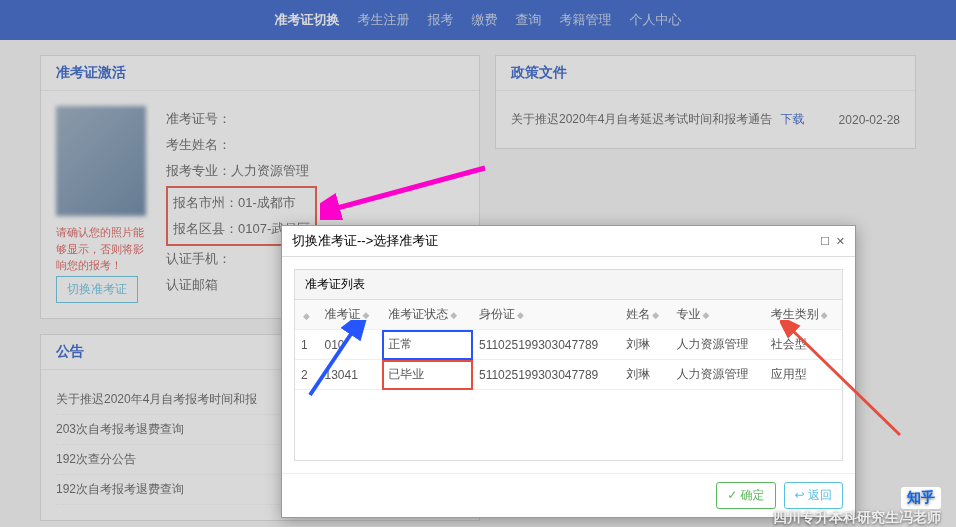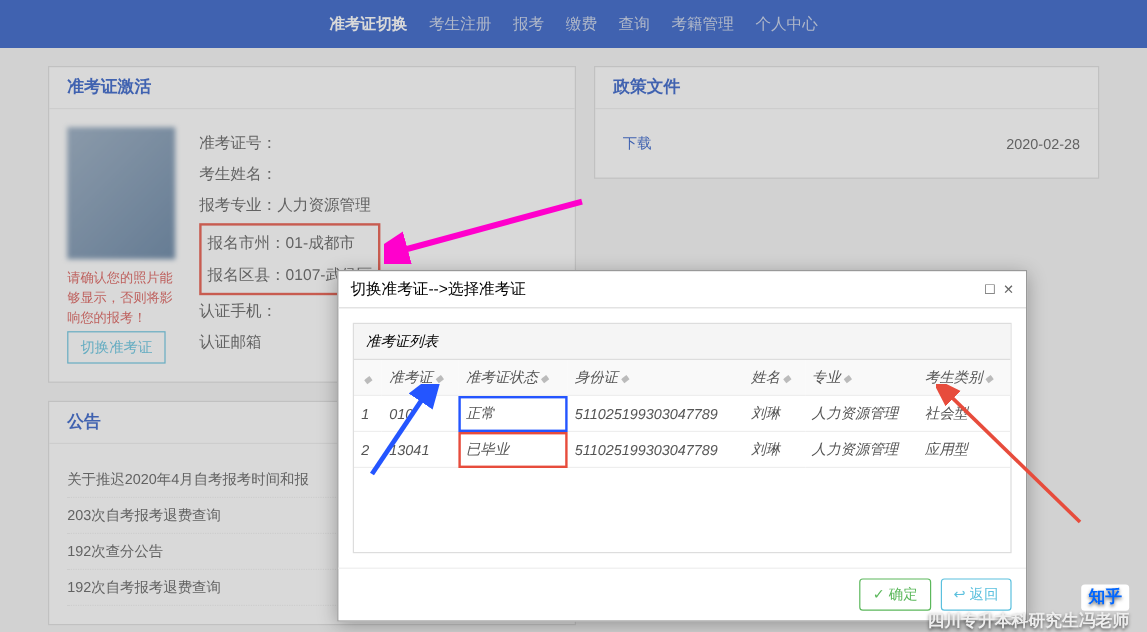--- a/index.html
+++ b/index.html
@@ -23,21 +23,21 @@
 .redbox { border: 2px solid #e74c3c; padding: 2px 5px; display: inline-block; }
 .announcement-list { list-style: none; }
 .announcement-list li { padding: 6px 0; color: #555; font-size: 12px; border-bottom: 1px dotted #eee; }
 .policy-row { display: flex; align-items: center; padding: 5px 0; font-size: 12px; color: #555; }
 .policy-row .dl { color: #2455c5; margin-left: 8px; }
 .policy-row .date { margin-left: auto; }
 .footer { position: absolute; bottom: 0; width: 100%; text-align: center; color: #777; font-size: 11px; padding: 8px 0; line-height: 1.6; z-index: 1; }
 .dialog { position: absolute; left: 265px; top: 225px; width: 575px; background: #fff; border: 1px solid #999; box-shadow: 0 3px 15px rgba(0,0,0,0.3); z-index: 10; margin-left: 16px; }
 .dialog-header { padding: 6px 10px; border-bottom: 1px solid #ddd; display: flex; align-items: center; font-size: 13px; }
 .dialog-header .controls { margin-left: auto; display: flex; gap: 6px; font-size: 11px; color: #666; cursor: pointer; }
-.dialog-body { padding: 12px; font-style: italic; }
+.dialog-body { padding: 12px; }
 .subpanel { border: 1px solid #ddd; }
 .subpanel-title { background: #f5f5f5; padding: 6px 10px; font-size: 12px; border-bottom: 1px solid #ddd; }
 .tbl { width: 100%; border-collapse: collapse; font-size: 12px; }
 .tbl th { background: #f9f9f9; padding: 6px; text-align: left; color: #555; border-bottom: 1px solid #eee; font-weight: normal; }
 .tbl th .sort { color: #bbb; font-size: 9px; margin-left: 2px; }
 .tbl td { padding: 6px; border-bottom: 1px solid #eee; color: #555; }
 .highlight-blue { outline: 2px solid #2455ff; }
 .highlight-red { outline: 2px solid #e74c3c; }
 .dialog-footer { padding: 8px 12px; display: flex; justify-content: flex-end; gap: 8px; border-top: 1px solid #eee; }
 .dbtn { border: 1px solid #ccc; background: #fff; padding: 4px 10px; font-size: 12px; cursor: pointer; border-radius: 3px; }
@@ -96,20 +96,21 @@
         </ul>
       </div>
     </div>
   </div>
 
   <div class="right-col">
     <div class="panel">
       <div class="panel-title">政策文件</div>
       <div class="panel-body">
         <div class="policy-row">
+          <span>关于推迟2020年4月自考延迟考试时间和报考通告</span>
           <a class="dl">下载</a>
           <span class="date">2020-02-28</span>
         </div>
       </div>
     </div>
   </div>
 </div>
 
 <div class="overlay"></div>
 

